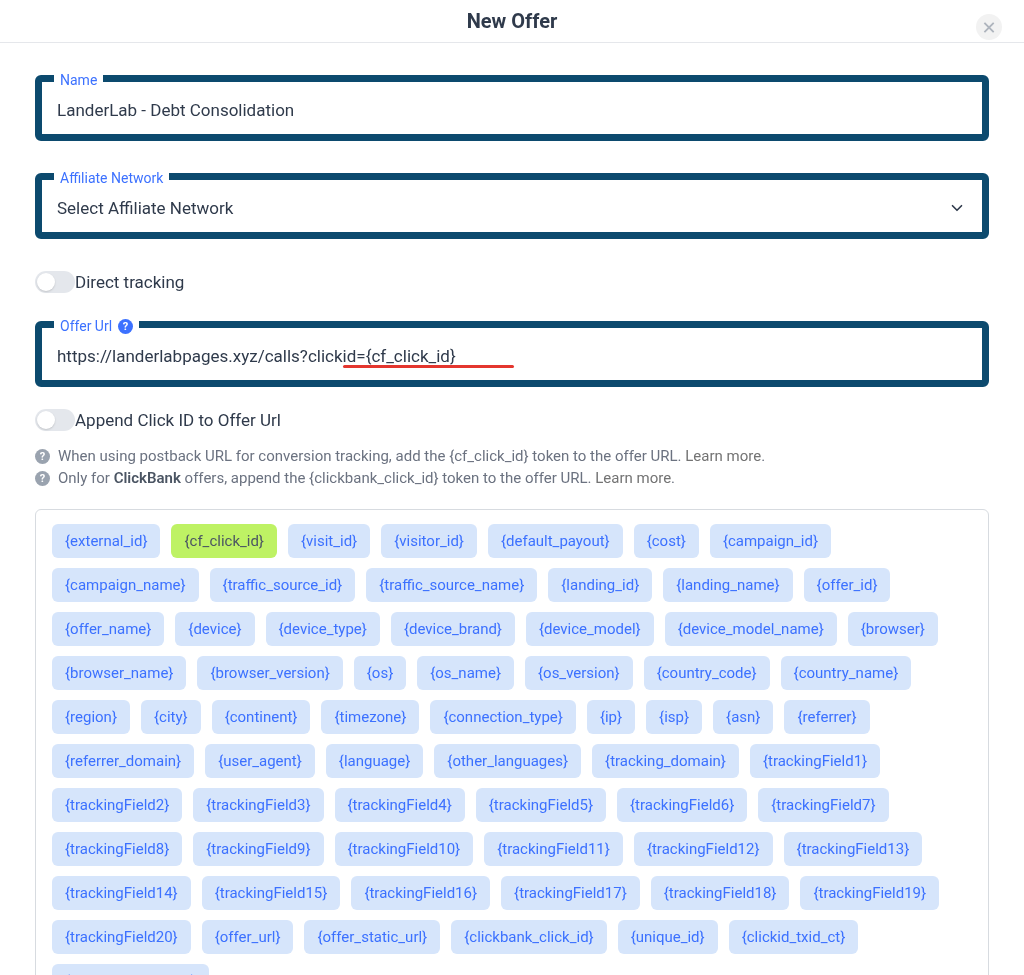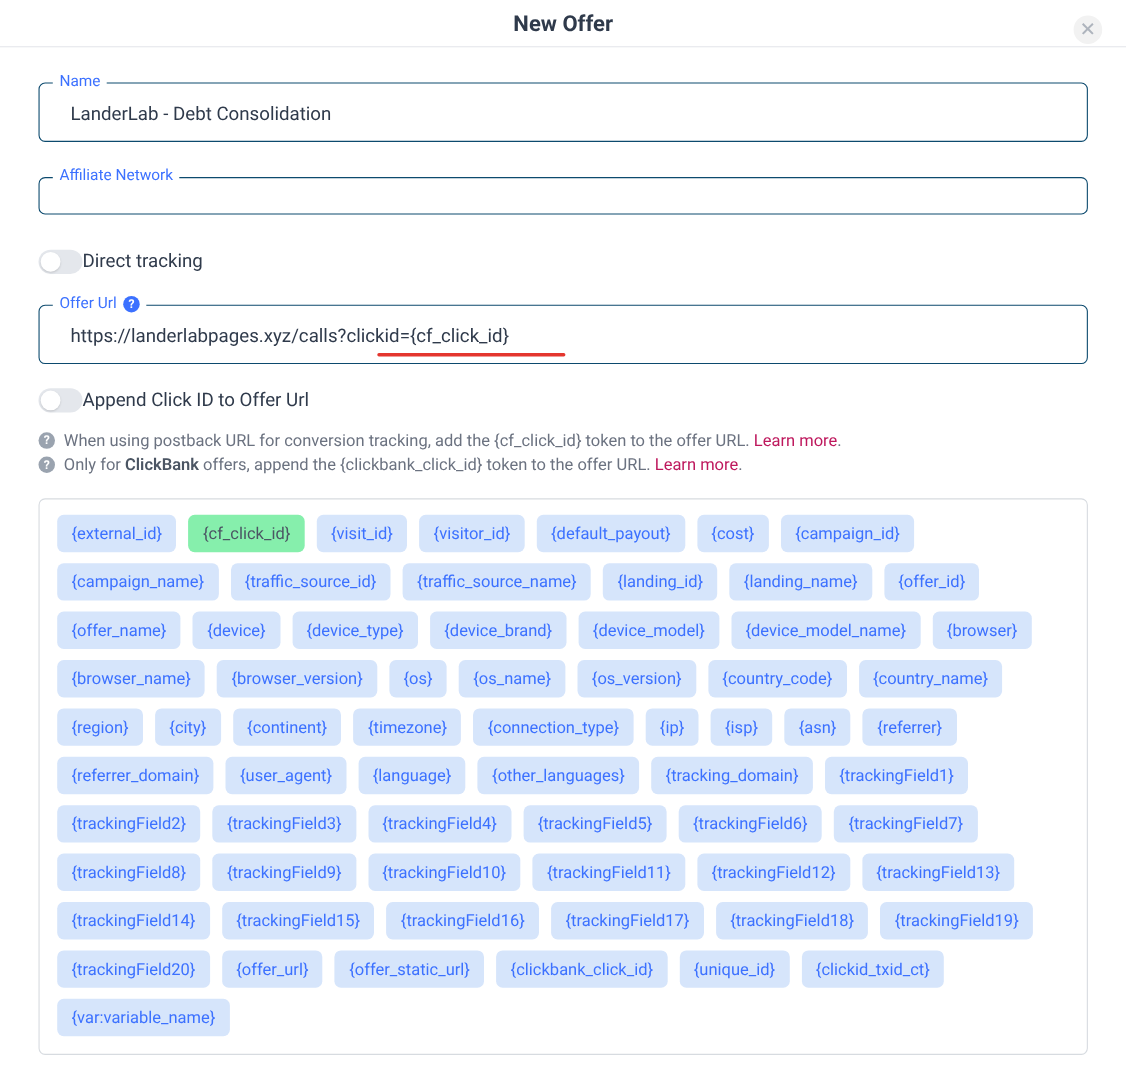--- a/index.html
+++ b/index.html
@@ -34,23 +34,23 @@
     color: #aeb4bd;
     display: flex; align-items: center; justify-content: center;
     font-size: 18px;
     cursor: pointer;
   }
   .modal-body {
     padding: 32px 35px 16px 35px;
   }
   .field-group {
     position: relative;
-    border: 1px solid #0c4a6e;
+    border: 7px solid #0c4a6e;
     border-radius: 6px;
-    padding: 18px 16px 14px 28px;
+    padding: 18px 16px 14px 15px;
     margin-bottom: 32px;
   }
   .field-group.sm-gap { }
   .field-legend {
     position: absolute;
     top: -10px;
     left: 12px;
     background: #fff;
     padding: 0 6px;
     font-size: 14px;
@@ -138,41 +138,41 @@
     justify-content: center;
     width: 15px; height: 15px;
     border-radius: 50%;
     background: #9aa3af;
     color: #fff;
     font-size: 11px;
     font-weight: 700;
     flex-shrink: 0;
   }
   .info-line b { color: #4b5563; font-weight: 600; }
-  .info-line a { color: #be185d; text-decoration: none; }
+  .info-line a { color: #737373; text-decoration: none; }
   .tokens-box {
     margin-top: 22px;
     border: 1px solid #d7dbe0;
     border-radius: 6px;
     padding: 14px 16px 16px 16px;
     display: flex;
     flex-wrap: wrap;
     gap: 10px 11px;
   }
   .token {
     background: #D6E5FB;
     color: #3C71FF;
     border-radius: 6px;
     padding: 8px 13px;
     font-size: 15px;
     cursor: pointer;
     white-space: nowrap;
   }
   .token.disabled {
-    background: #86efac;
+    background: #bef264;
     color: #4b5563;
     cursor: default;
   }
 </style>
 </head>
 <body>
 
 <div class="modal-header">
   <h1>New Offer</h1>
   <div class="close-btn">
@@ -182,20 +182,26 @@
 
 <div class="modal-body">
 
   <div class="field-group">
     <div class="field-legend">Name</div>
     <input class="input-plain" type="text" value="LanderLab - Debt Consolidation" style="">
   </div>
 
   <div class="field-group sm-gap">
     <div class="field-legend">Affiliate Network</div>
+    <div class="select-row">
+      <span class="select-text">Select Affiliate Network</span>
+      <svg class="chevron" viewBox="0 0 24 24">
+          <path d="M6 9l6 6 6-6" stroke="#2F3A4B" stroke-width="2.2" fill="none" stroke-linecap="round" stroke-linejoin="round"></path>
+        </svg>
+    </div>
   </div>
 
   <div class="toggle-row">
     <div class="toggle"></div>
     <span class="toggle-label">Direct tracking</span>
   </div>
 
   <div class="url-wrapper">
     <div class="field-group" style="margin-bottom:22px;">
       <div class="field-legend">

